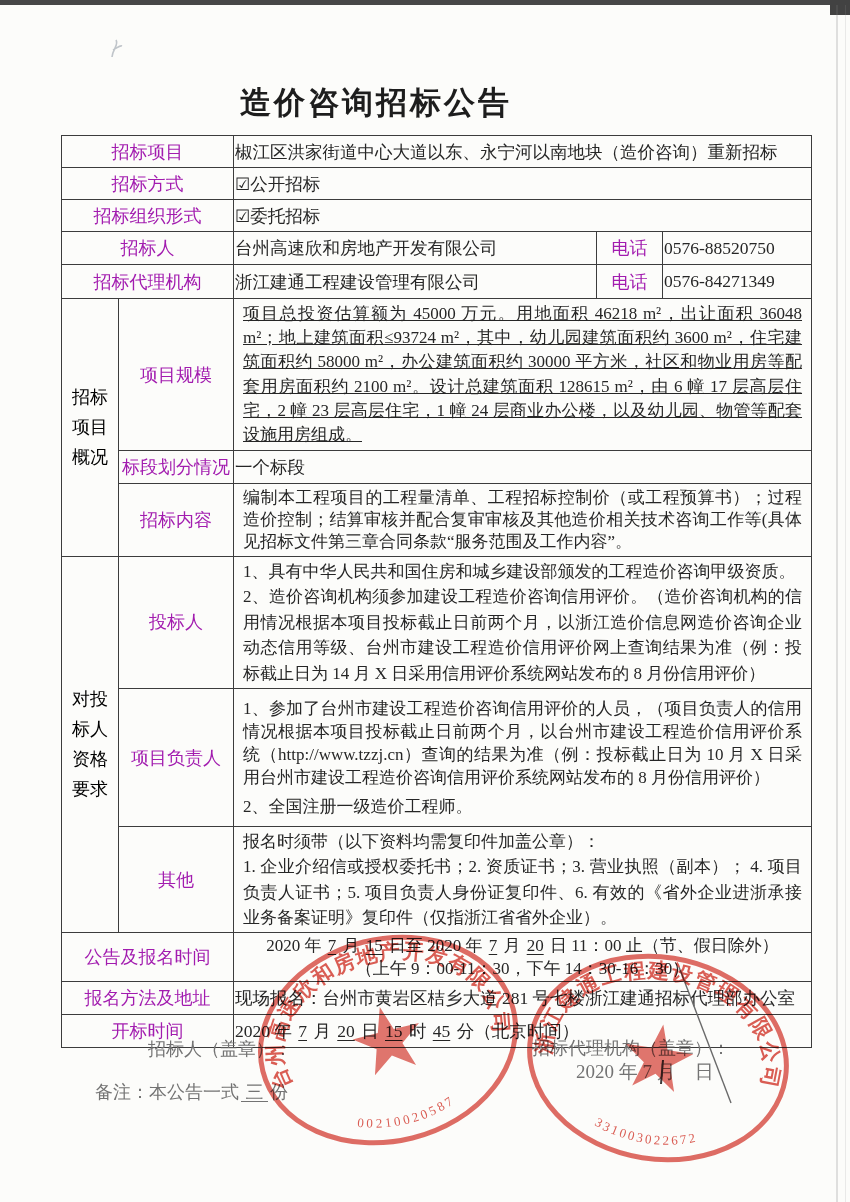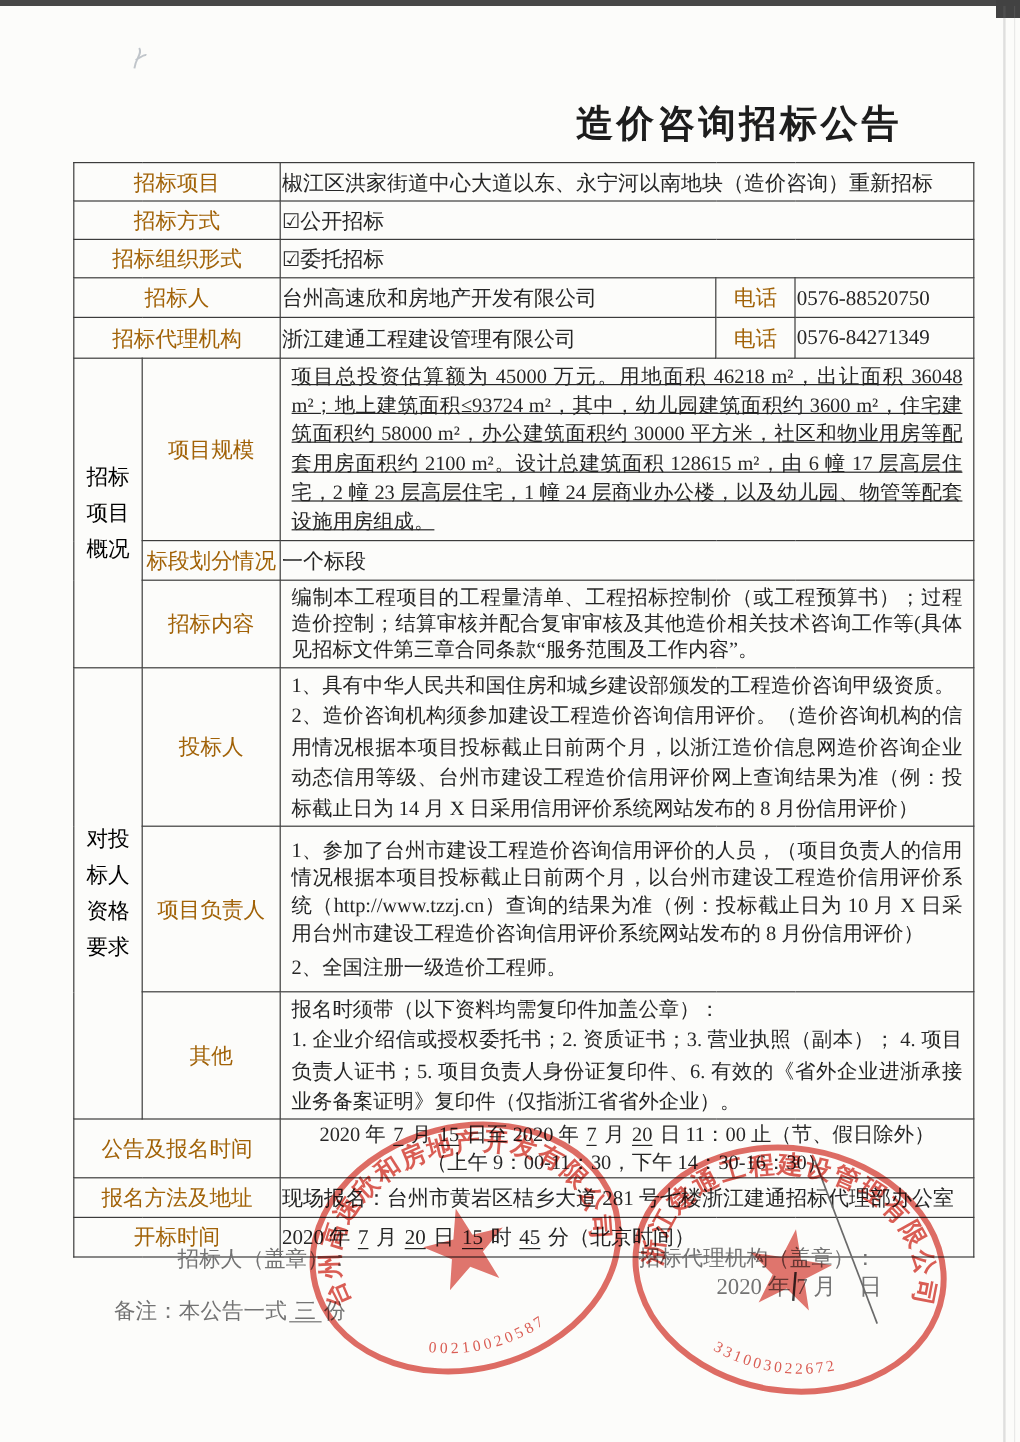--- a/index.html
+++ b/index.html
@@ -4,26 +4,26 @@
 <style>
   html,body{margin:0;padding:0;background:#e8e8e6;}
   .page{position:relative;width:850px;height:1202px;margin:0 auto;background:#fcfcfa;overflow:hidden;
         font-family:"Liberation Serif","DejaVu Serif",serif;color:#262626;}
   
   .scan-top{position:absolute;left:0;top:0;width:850px;height:5px;background:#474747;}
   .scan-corner{position:absolute;right:0;top:0;width:20px;height:15px;background:#424242;}
   .scan-edge1{position:absolute;top:5px;bottom:0;left:836px;width:2px;background:rgba(125,125,125,.22);}
   .scan-edge2{position:absolute;top:5px;bottom:0;left:845px;width:1px;background:rgba(150,150,150,.18);}
   
-  .title{position:absolute;left:0;top:82px;width:752px;text-align:right;font-size:31px;font-weight:bold;
+  .title{position:absolute;left:0;top:82px;width:752px;text-align:center;font-size:31px;font-weight:bold;
          letter-spacing:3px;color:#1d1d1d;}
   
   table.doc{position:absolute;left:61px;top:135px;width:751px;border-collapse:collapse;table-layout:fixed;}
   table.doc td{border:1px solid #3c3c3c;vertical-align:middle;overflow:hidden;}
-  .lbl{font-size:18px;text-align:center;color:#a16207;}
+  .lbl{font-size:18px;text-align:center;color:#a21caf;}
   .vlbl{font-size:18px;text-align:center;line-height:30px;color:#000000;}
   .val-c{font-size:17.5px;text-align:left;margin-top:44px;}
   .par{font-size:17px;text-align:justify;padding:3px 9px;}
   .lh24{line-height:24.2px;text-decoration:underline;}
   .lh22{line-height:21.8px;}
   .lines{font-size:17px;padding:2px 9px;}
   .lines-bidder div{line-height:25.5px;text-align:justify;}
   .lines-pm div{line-height:23px;text-align:justify;}
   .lines-pm div:last-child{margin-top:6px;}
   .lines-other div{line-height:25.2px;text-align:justify;}
@@ -152,21 +152,21 @@
 
     <tr style="height:33px">
       <td colspan="2" class="lbl">开标时间</td>
       <td colspan="3" class="val-c"><span>2020 年 </span><span class="u">7</span><span> 月 </span><span class="u">20</span><span> 日 </span><span class="u">15</span><span> 时 </span><span class="u">45</span><span> 分（北京时间）</span></td>
     </tr>
   </tbody>
     </table>
 
   <div class="ftext" style="left:148px;top:1037px;">招标人（盖章）：</div>
   <div class="ftext" style="left:532px;top:1036px;">招标代理机构（盖章）：</div>
-  <div class="ftext" style="left:576px;top:1059px;font-size:19px;margin-left:21px;">2020 年 7 月　日</div>
+  <div class="ftext" style="left:576px;top:1059px;font-size:19px;">2020 年 7 月　日</div>
   <div class="ftext" style="left:95px;top:1080px;"><span>备注：本公告一式</span><span class="u"> 三 </span><span>份</span></div>
 
   <svg class="overlay" width="850" height="1202" viewBox="0 0 850 1202">
     <line x1="679" y1="967" x2="731" y2="1103" stroke="#6a6a6a" stroke-width="1.4"></line>
     <line x1="663" y1="1060" x2="661" y2="1084" stroke="#3c3c3c" stroke-width="2"></line>
     <path d="M 112 57 C 113 48 119 45 116 40 M 113 50 C 117 48 120 45 122 46" stroke="#98a0aa" stroke-width="1.6" fill="none" opacity=".6"></path>
   </svg>
 
   <svg class="stamp" style="left:248px;top:930px;transform:rotate(-14deg);" width="280" height="220" viewBox="0 0 280 220">
     <ellipse cx="140" cy="110" rx="129" ry="101" fill="none" stroke="#d8473d" stroke-width="5" opacity=".9"></ellipse>

